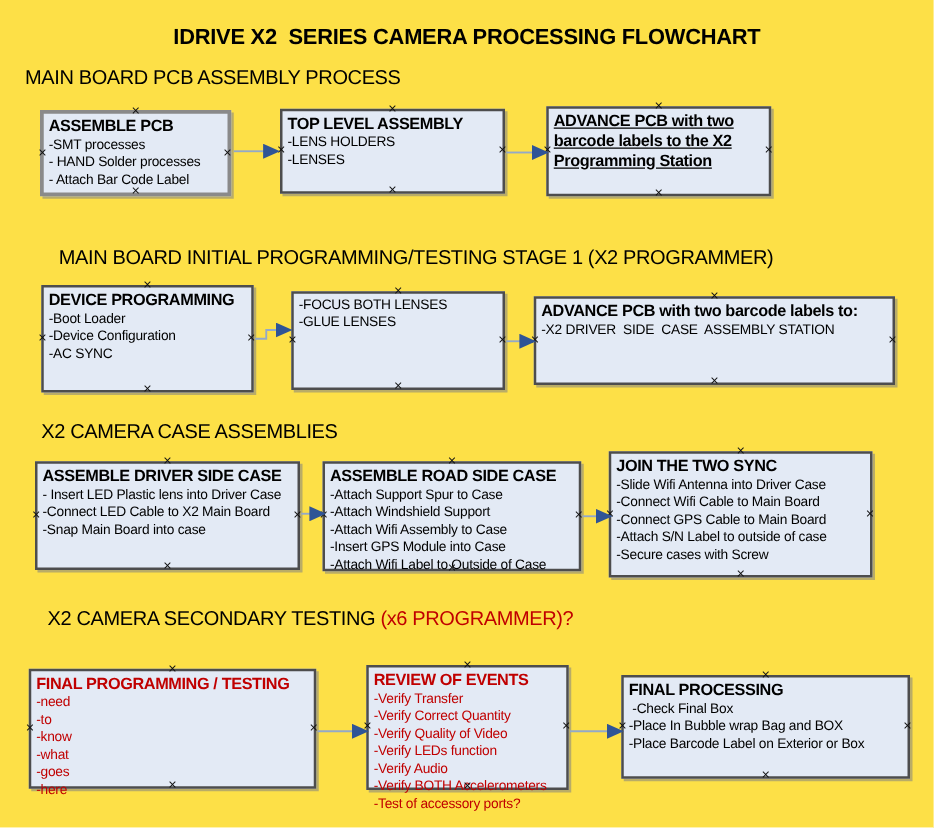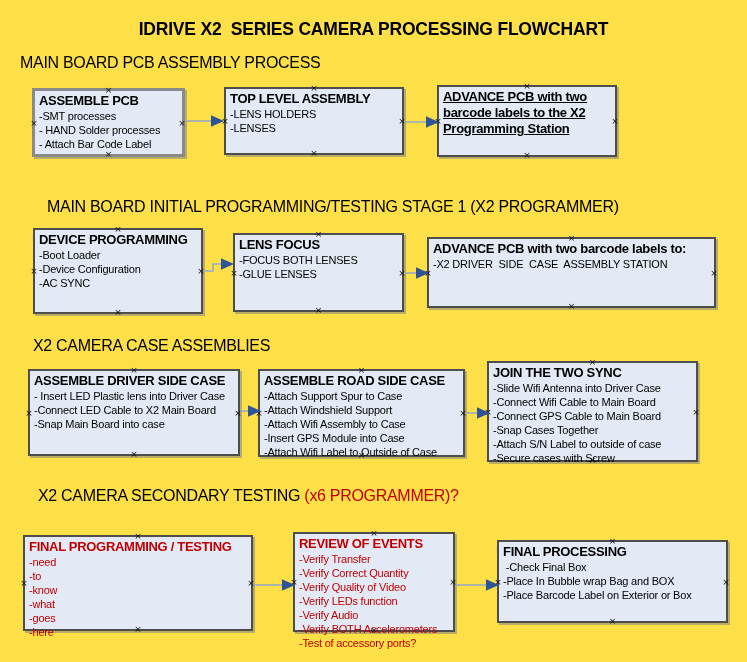--- a/index.html
+++ b/index.html
@@ -90,21 +90,20 @@
         <div class="box-item">-Device Configuration</div>
         <div class="box-item">-AC SYNC</div>
       </div>
   <span class="handle" style="left: 50%; top: -1px;">×</span>
       <span class="handle" style="left: 50%; top: 100%;">×</span>
       <span class="handle" style="left: -1px; top: 50%;">×</span>
       <span class="handle" style="left: 100%; top: 50%;">×</span>
     </div>
 
   <div class="box" style="left:233px;top:233px;width:171px;height:79px;">
-    <div class="box-title">LENS FOCUS</div>
     <div class="box-items">
         <div class="box-item">-FOCUS BOTH LENSES</div>
         <div class="box-item">-GLUE LENSES</div>
       </div>
   <span class="handle" style="left: 50%; top: -1px;">×</span>
       <span class="handle" style="left: 50%; top: 100%;">×</span>
       <span class="handle" style="left: -1px; top: 50%;">×</span>
       <span class="handle" style="left: 100%; top: 50%;">×</span>
     </div>
 
@@ -148,21 +147,20 @@
       <span class="handle" style="left: -1px; top: 50%;">×</span>
       <span class="handle" style="left: 100%; top: 50%;">×</span>
     </div>
 
   <div class="box" style="left:487px;top:361px;width:211px;height:101px;">
     <div class="box-title">JOIN THE TWO SYNC</div>
     <div class="box-items">
         <div class="box-item">-Slide Wifi Antenna into Driver Case</div>
         <div class="box-item">-Connect Wifi Cable to Main Board</div>
         <div class="box-item">-Connect GPS Cable to Main Board</div>
-        <div class="box-item">-Snap Cases Together</div>
         <div class="box-item">-Attach S/N Label to outside of case</div>
         <div class="box-item">-Secure cases with Screw</div>
       </div>
   <span class="handle" style="left: 50%; top: -1px;">×</span>
       <span class="handle" style="left: 50%; top: 100%;">×</span>
       <span class="handle" style="left: -1px; top: 50%;">×</span>
       <span class="handle" style="left: 100%; top: 50%;">×</span>
     </div>
 
   <div class="section-heading" style="left:38px;top:487px;"><span>X2 CAMERA SECONDARY TESTING</span><span class="heading-suffix"> (x6 PROGRAMMER)?</span></div>

